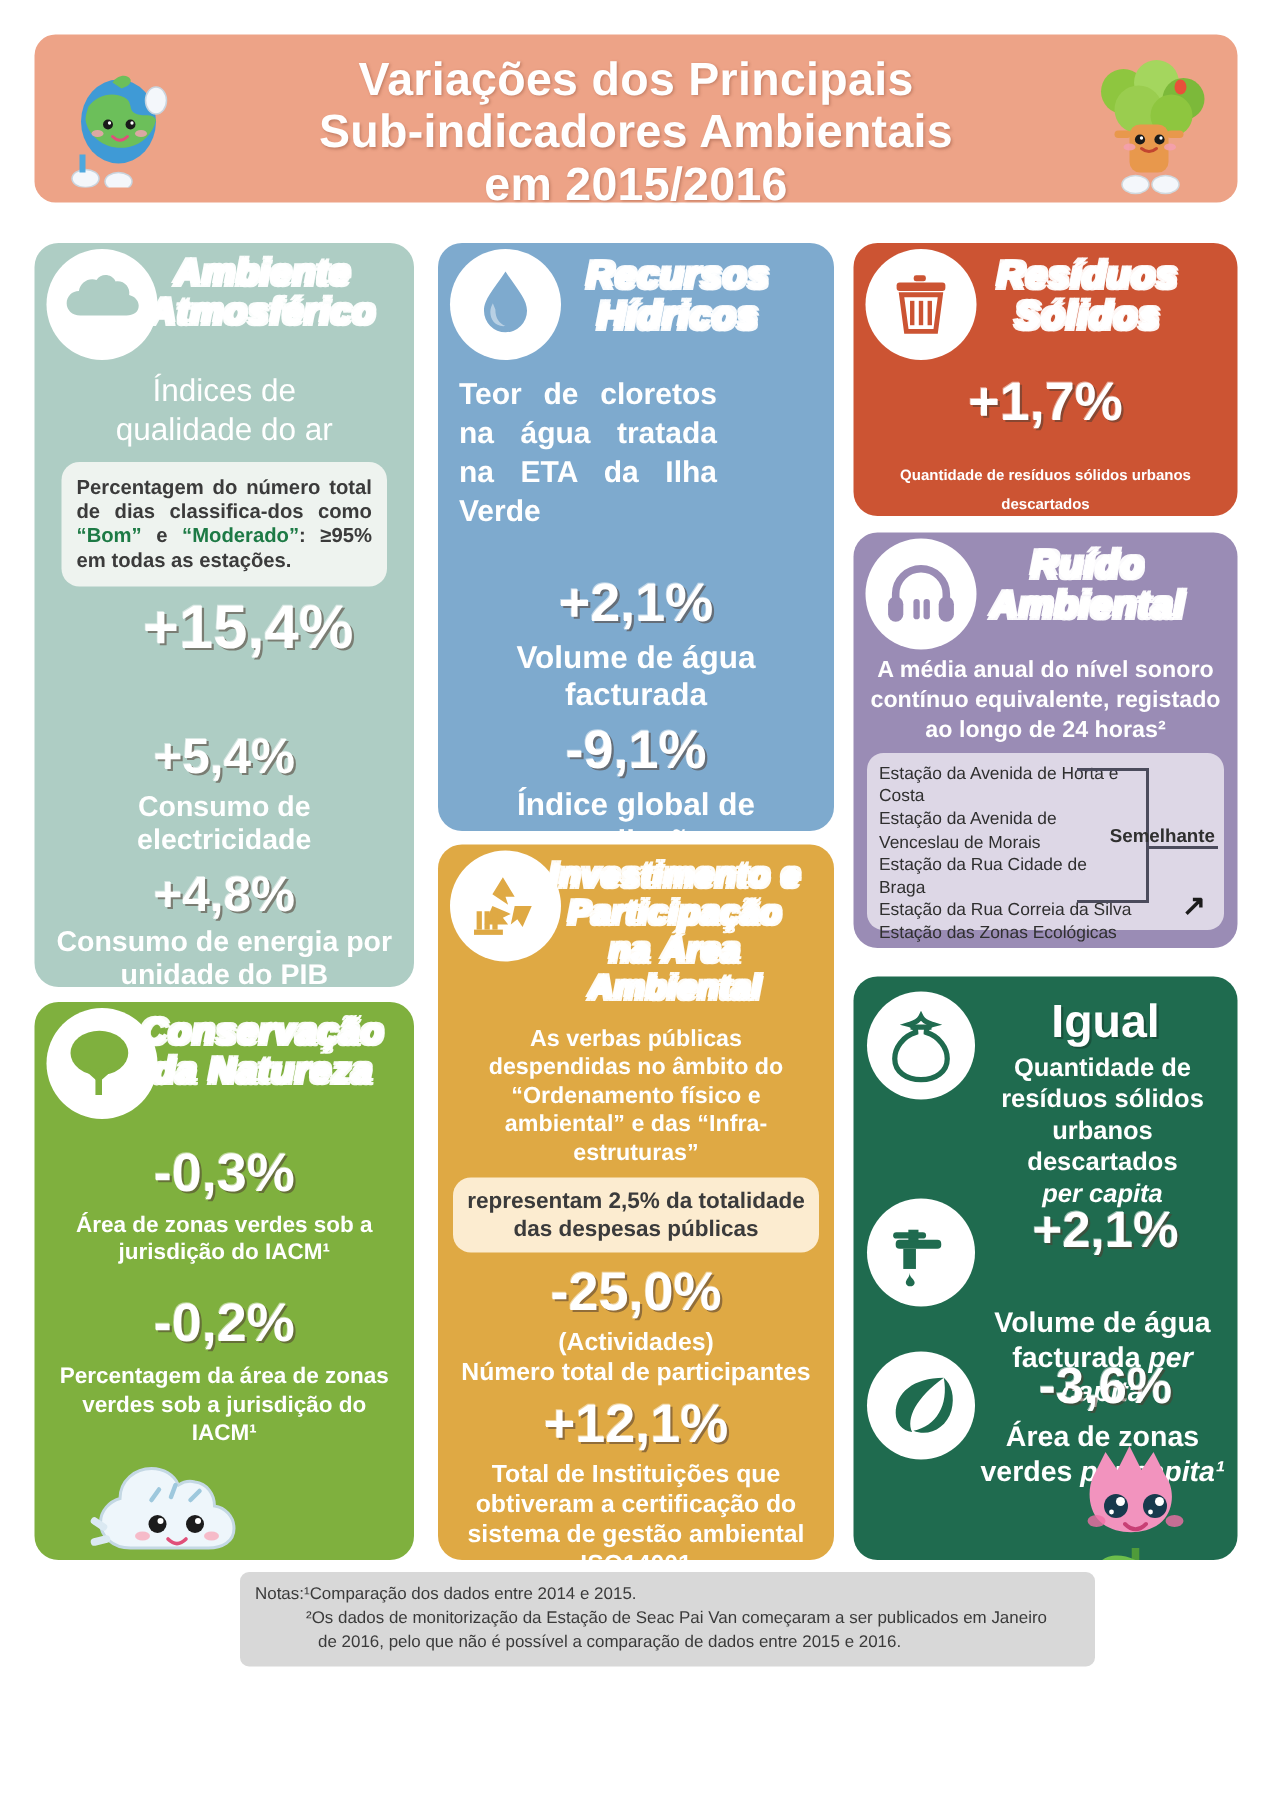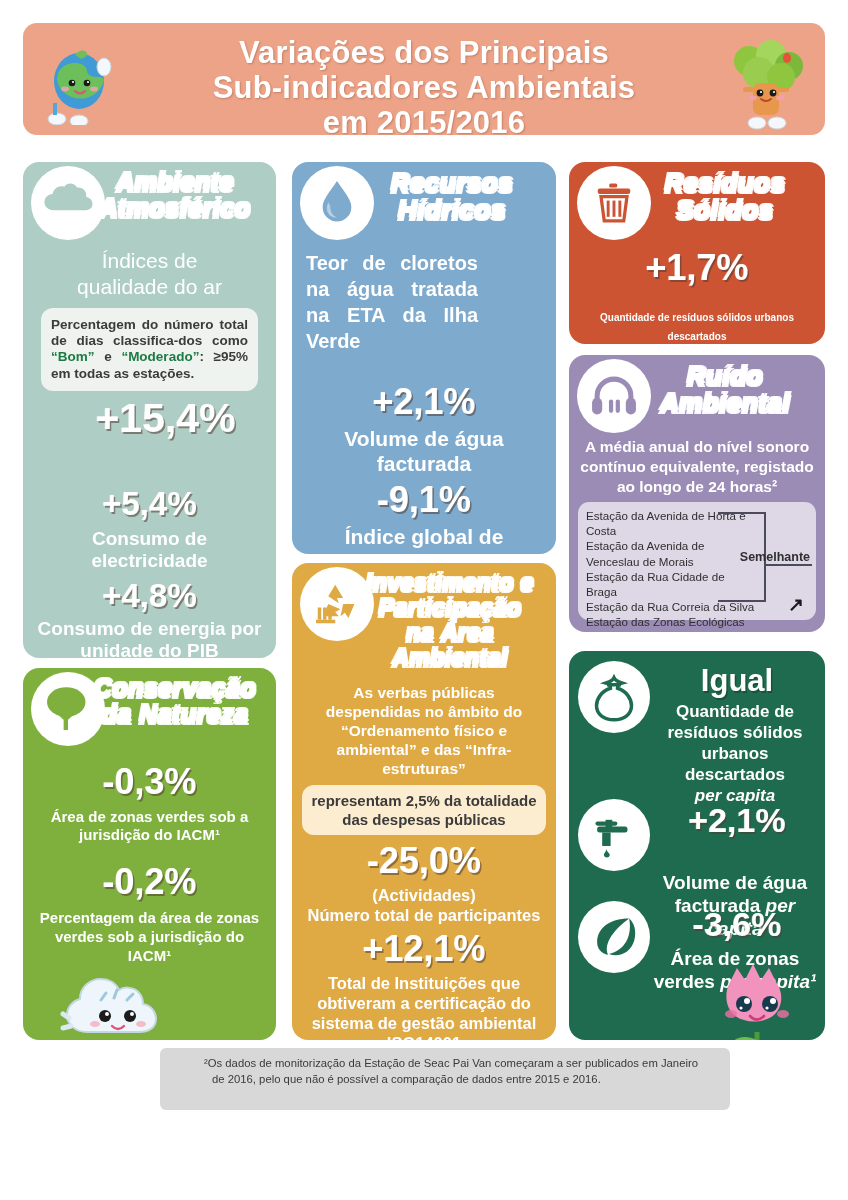--- a/index.html
+++ b/index.html
@@ -409,17 +409,18 @@
       <ellipse cx="24" cy="66" rx="6" ry="4" fill="#ef6fa5" opacity=".8"></ellipse>
       <ellipse cx="76" cy="66" rx="6" ry="4" fill="#ef6fa5" opacity=".8"></ellipse>
       <path d="M43 68q7 7 14 0" stroke="#c83f75" stroke-width="2.6" fill="none" stroke-linecap="round"></path>
       <path d="M50 84v22" stroke="#4f9b3a" stroke-width="5"></path>
       <path d="M50 92c-12-6-22-2-24 2 6 6 18 6 24-2z" fill="#6cbf4b"></path>
       <path d="M50 98c12-6 22-2 24 2-6 6-18 6-24-2z" fill="#6cbf4b"></path>
     </svg>
   </div>
 
   <div class="notes">
+    <span class="nrow"><span>Notas:</span><span>¹Comparação dos dados entre 2014 e 2015.</span></span>
     <span class="nrow n2">²Os dados de monitorização da Estação de Seac Pai Van começaram a ser publicados em Janeiro</span>
     <span class="nrow n3">de 2016, pelo que não é possível a comparação de dados entre 2015 e 2016.</span>
   </div>
 
 </div>
 
 </body></html>

